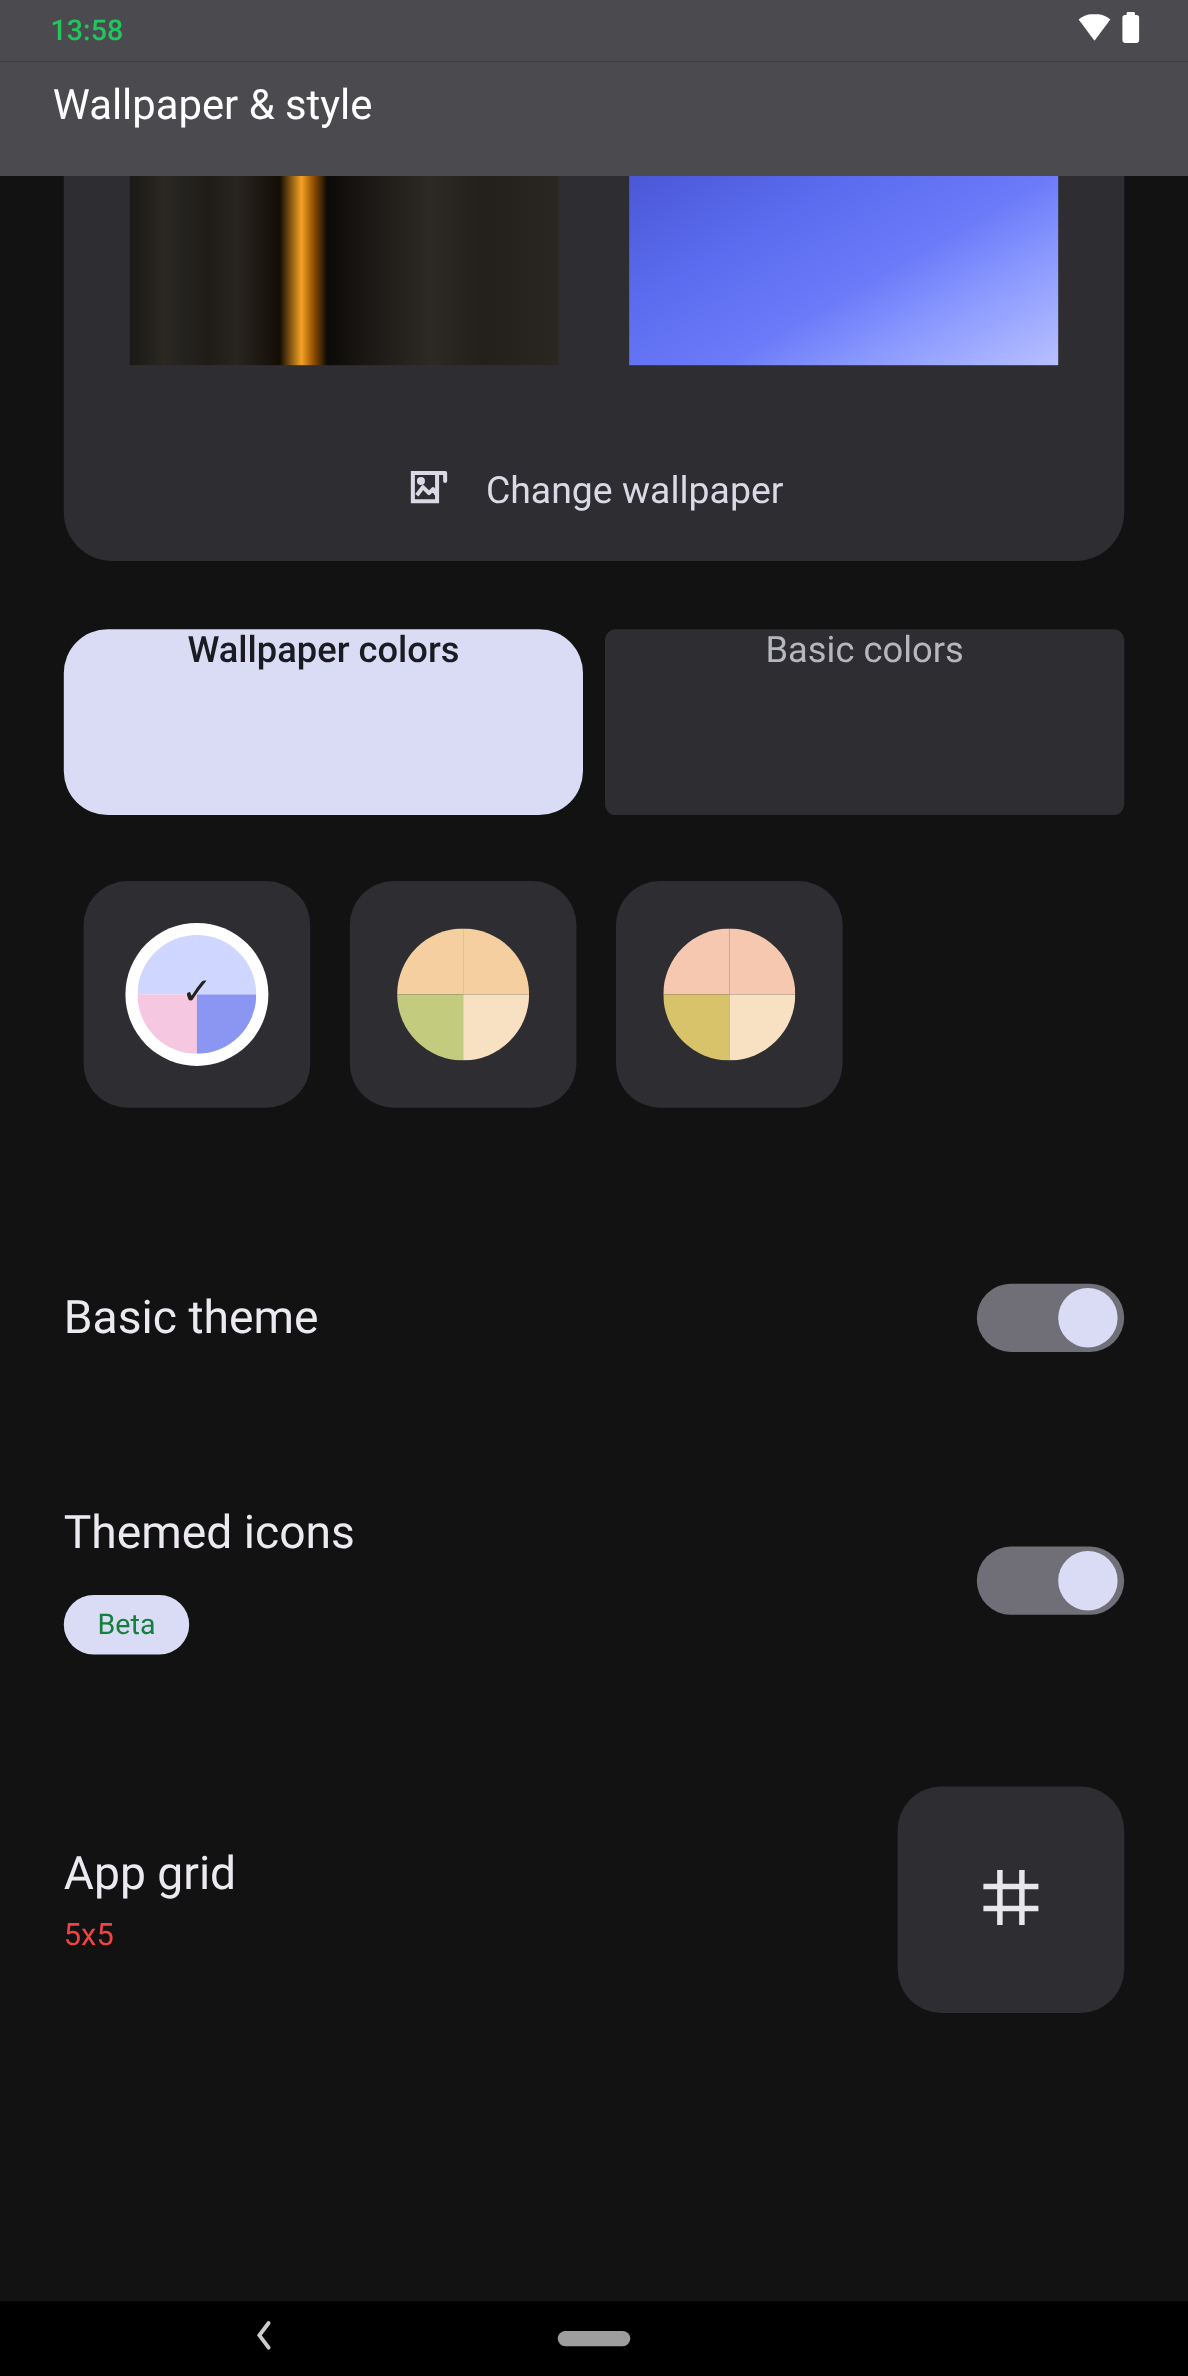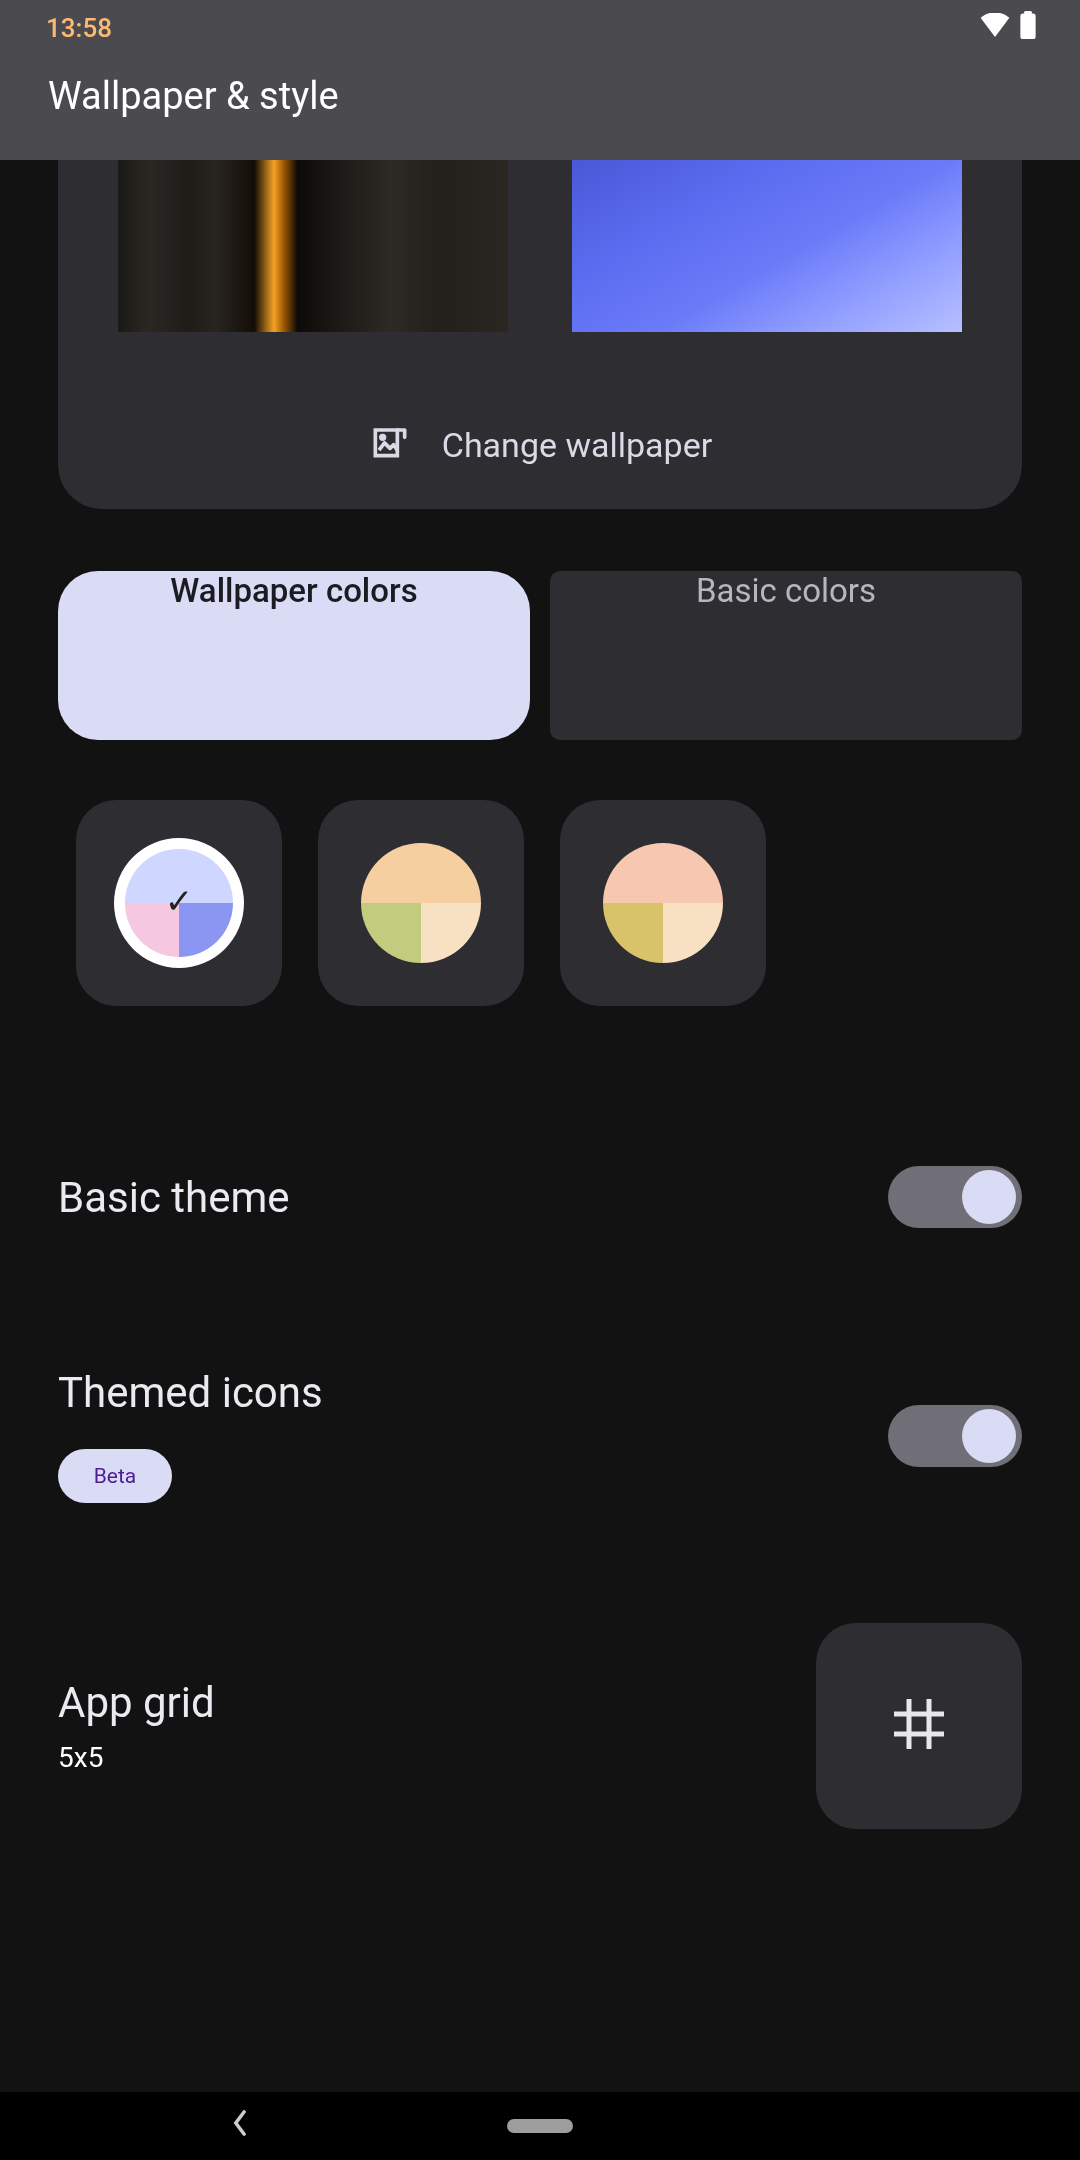--- a/index.html
+++ b/index.html
@@ -15,21 +15,21 @@
   
   .statusbar {
     height: 56px;
     background: #4b4b4f;
     display: flex;
     align-items: center;
     justify-content: space-between;
     padding: 0 44px 0 46px;
     font-size: 26px;
     font-weight: 500;
-    color: #fdba74;
+    color: #22c55e;
   }
   .statusbar .right { display: flex; align-items: center; gap: 10px; }
 
   
   .header {
     background: #4b4b4f;
     padding: 18px 48px 42px 48px;
   }
   .header h1 {
     font-size: 38px;
@@ -152,30 +152,30 @@
   
   .settings { margin: 130px 58px 0 58px; }
   .row {
     display:flex;
     align-items:center;
     justify-content:space-between;
     padding: 30px 0 110px 0;
   }
   .row .left { display:flex; flex-direction:column; gap:14px; }
   .row .title { font-size: 42px; color:#ece9f1; }
-  .row .subtitle { font-size: 28px; color:#ffffff; }
+  .row .subtitle { font-size: 28px; color:#ef4444; }
   .badge {
     display:inline-flex;
     align-items:center;
     justify-content:center;
     width:114px; height:54px;
     background:#dadbf5;
-    color:#4c1d95;
+    color:#15803d;
     border-radius: 30px;
-    font-size:21px;
+    font-size:26px;
     margin-top: 18px;
   }
 
   .switch {
     width: 134px; height: 62px;
     background:#706f78;
     border-radius: 40px;
     position:relative;
   }
   .switch.on .thumb { right: 6px; }

